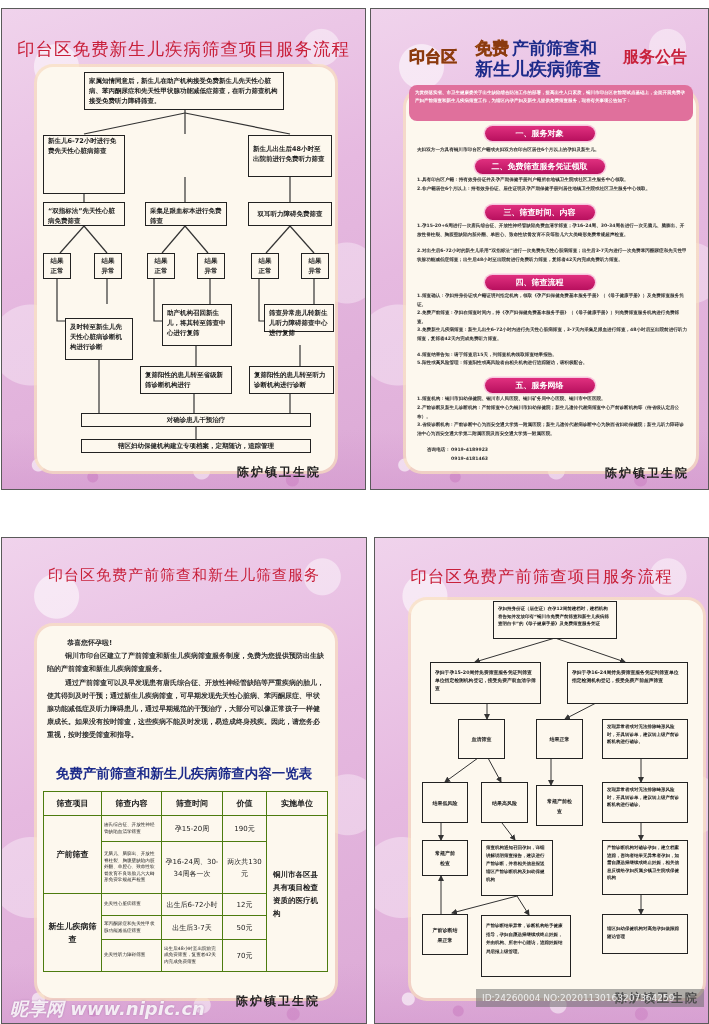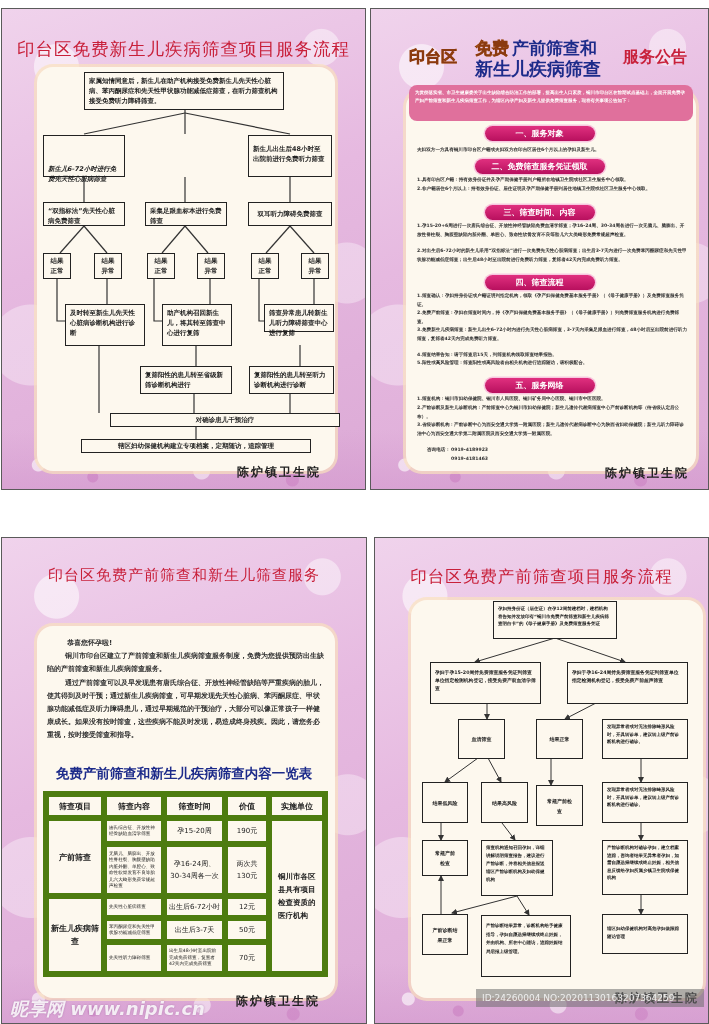--- a/index.html
+++ b/index.html
@@ -18,21 +18,21 @@
                 linear-gradient(180deg, transparent, rgba(210,150,205,.5)); }
   .cream { position: absolute; background: #fdf8ee; border-radius: 16px; box-shadow: 0 0 0 3px rgba(250,225,190,.7); }
   .title-red { position: absolute; left: 0; right: 0; text-align: center; color: #c8203a; font-weight: normal; letter-spacing: 1px; }
   .box { position: absolute; border: 1.5px solid #222; background: #fdf8ee; font-size: 6.5px; line-height: 10px; color: #222; padding: 3px 4px; font-weight: bold; }
   .box.c { display: flex; align-items: center; justify-content: center; text-align: center; }
   svg.lines { position: absolute; left: 0; top: 0; pointer-events: none; }
   .hospital { position: absolute; font-weight: bold; font-size: 12px; color: #222; letter-spacing: 2px; }
   .pill { position: absolute; left: 50%; transform: translateX(-50%); background: linear-gradient(#e0307f, #b8105e); color: #fff; font-size: 8px; font-weight: bold; padding: 2px 0; width: 110px; text-align: center; border-radius: 9px; box-shadow: 0 0 0 1.5px #f8c7df; }
   .para { position: absolute; font-size: 4.6px; line-height: 8.5px; color: #333; font-weight: bold; }
   table.screen { position: absolute; border-collapse: collapse; font-size: 7px; color: #222; background: #fdf8ee; }
-  table.screen td, table.screen th { border: 6px solid #4d7c0f; text-align: center; vertical-align: middle; padding: 1px 2px; }
+  table.screen td, table.screen th { border: 1px solid #4d7c0f; text-align: center; vertical-align: middle; padding: 1px 2px; }
   table.screen th { font-size: 8px; height: 24px; }
   .small { font-size: 4.6px; line-height: 6.5px; text-align: left !important; }
   .watermark-logo { position: absolute; left: 8px; bottom: 2px; color: rgba(255,255,255,.85); font-size: 18px; font-weight: bold; font-style: italic; text-shadow: 0 0 2px #b07fb0; }
   .watermark-id { position: absolute; right: 4px; bottom: 16px; background: rgba(110,110,110,.55); color: #eee; font-size: 9px; padding: 4px 6px; width: 228px; }
 </style>
 </head>
 <body>
 
 <div class="panel" style="left:1px;top:8px;width:365px;height:482px;">
   <div class="floral"></div>
@@ -63,42 +63,42 @@
       <line x1="194" y1="336" x2="194" y2="357"></line>
       <line x1="298" y1="336" x2="298" y2="357"></line>
       <line x1="192" y1="384" x2="192" y2="404"></line>
       <line x1="288" y1="384" x2="288" y2="404"></line>
       <line x1="194" y1="418" x2="194" y2="430"></line>
     </g>
   </svg>
 
   <div class="box" style="left:82px;top:63px;width:200px;height:38px;">家属知情同意后，新生儿在助产机构接受免费新生儿先天性心脏病、苯丙酮尿症和先天性甲状腺功能减低症筛查，在听力筛查机构接受免费听力障碍筛查。</div>
 
-  <div class="box" style="left:41px;top:126px;width:82px;height:42px;padding-top:28px;font-style:italic;">新生儿6-72小时进行免费先天性心脏病筛查</div>
+  <div class="box" style="left:41px;top:126px;width:82px;height:59px;padding-top:0;">新生儿6-72小时进行免费先天性心脏病筛查</div>
   <div class="box" style="left:246px;top:126px;width:84px;height:42px;padding-top:8px;">新生儿出生后48小时至出院前进行免费听力筛查</div>
 
   <div class="box" style="left:41px;top:193px;width:82px;height:24px;">“双指标法”先天性心脏病免费筛查</div>
   <div class="box" style="left:143px;top:193px;width:82px;height:24px;">采集足跟血标本进行免费筛查</div>
   <div class="box c" style="left:246px;top:193px;width:84px;height:24px;">双耳听力障碍免费筛查</div>
 
   <div class="box c" style="left:41px;top:244px;width:28px;height:26px;">结果正常</div>
   <div class="box c" style="left:92px;top:244px;width:28px;height:26px;">结果异常</div>
   <div class="box c" style="left:145px;top:244px;width:28px;height:26px;">结果正常</div>
   <div class="box c" style="left:195px;top:244px;width:28px;height:26px;">结果异常</div>
   <div class="box c" style="left:249px;top:244px;width:28px;height:26px;">结果正常</div>
   <div class="box c" style="left:299px;top:244px;width:28px;height:26px;">结果异常</div>
 
-  <div class="box" style="left:63px;top:295px;width:80px;height:42px;">及时转至新生儿先天性心脏病诊断机构进行诊断</div>
+  <div class="box" style="left:63px;top:309px;width:68px;height:42px;">及时转至新生儿先天性心脏病诊断机构进行诊断</div>
   <div class="box" style="left:160px;top:295px;width:70px;height:42px;">助产机构召回新生儿，将其转至筛查中心进行复筛</div>
   <div class="box" style="left:262px;top:295px;width:70px;height:28px;">筛查异常患儿转新生儿听力障碍筛查中心进行复筛</div>
 
   <div class="box" style="left:138px;top:357px;width:92px;height:28px;">复筛阳性的患儿转至省级新筛诊断机构进行</div>
   <div class="box" style="left:247px;top:357px;width:85px;height:28px;">复筛阳性的患儿转至听力诊断机构进行诊断</div>
 
-  <div class="box c" style="left:79px;top:404px;width:230px;height:14px;padding:0;margin-left:29px;">对确诊患儿干预治疗</div>
+  <div class="box c" style="left:79px;top:404px;width:230px;height:14px;padding:0;">对确诊患儿干预治疗</div>
   <div class="box c" style="left:79px;top:430px;width:230px;height:14px;padding:0;">辖区妇幼保健机构建立专项档案，定期随访，追踪管理</div>
 
   <div class="hospital" style="left:235px;top:455px;">陈炉镇卫生院</div>
 </div>
 
 <div class="panel" style="left:370px;top:8px;width:339px;height:482px;">
   <div class="floral"></div>
   <div style="position:absolute;left:0;right:0;top:28px;height:44px;">
     <span style="position:absolute;left:38px;top:10px;font-size:16px;font-weight:bold;color:#e8902a;-webkit-text-stroke:0.6px #8a3a10;">印台区</span>
     <span style="position:absolute;left:104px;top:0;font-size:17px;font-weight:bold;color:#e8902a;-webkit-text-stroke:0.5px #8a3a10;">免费</span>

